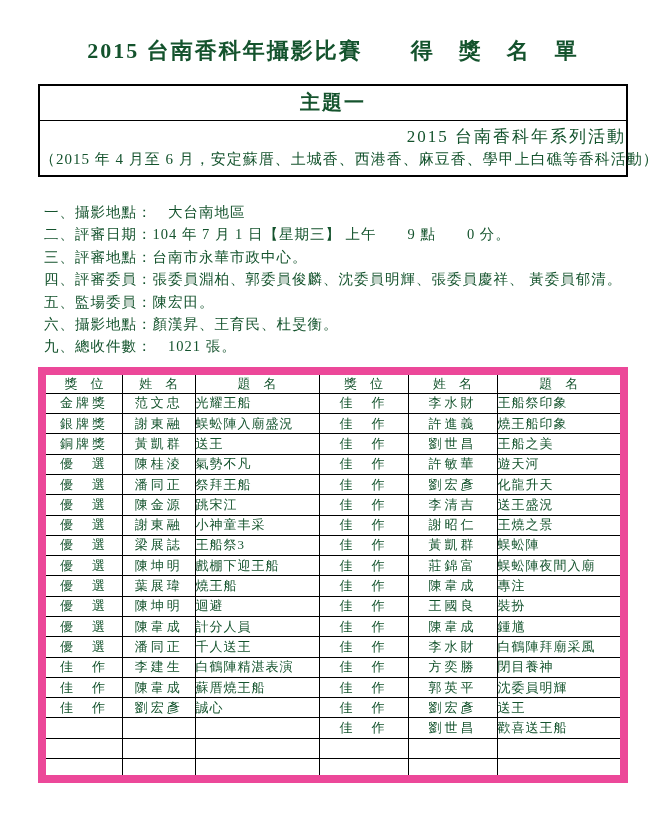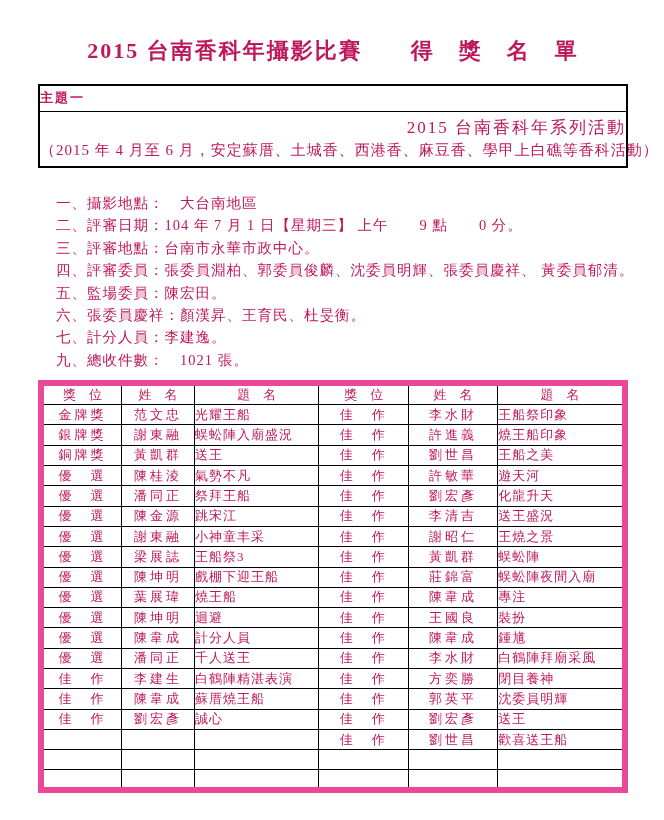--- a/index.html
+++ b/index.html
@@ -3,77 +3,77 @@
 <meta charset="utf-8">
 <style>
   * { box-sizing: border-box; }
   html, body { margin: 0; padding: 0; background: #ffffff; }
   .page {
     position: relative;
     width: 664px;
     height: 820px;
     margin: 0 auto;
     background: #ffffff;
-    color: #be185d;
+    color: #14532d;
     font-family: "Liberation Serif", "DejaVu Serif", serif;
     padding: 36px 36px 0 38px;
     overflow: hidden;
   }
   .doc-title {
     margin: 0;
     text-align: center;
     font-size: 22px;
     font-weight: bold;
     letter-spacing: 2px;
     line-height: 30px;
     white-space: nowrap;
   }
   .theme-box {
     width: 590px;
     border: 2px solid #000;
     margin-top: 18px;
   }
   .theme-label {
     border-bottom: 1px solid #000;
-    text-align: left;
-    font-size: 13px;
+    text-align: center;
+    font-size: 20px;
     font-weight: bold;
     letter-spacing: 2px;
     padding: 3px 0 4px;
   }
   .event-title {
     text-align: right;
     font-size: 17px;
     letter-spacing: 2px;
     padding: 4px 0 1px;
   }
   .event-detail {
     text-align: center;
     font-size: 15px;
     letter-spacing: 1px;
     padding: 1px 0 6px;
     white-space: nowrap;
   }
   .info-list {
     list-style: none;
-    margin: 24px 12px 0;
+    margin: 24px 0 0;
     padding: 0 0 0 6px;
     font-size: 14.5px;
   }
   .info-list li {
     line-height: 22.4px;
     height: 22.4px;
     letter-spacing: 1px;
     white-space: nowrap;
   }
   .awards-table {
     width: 590px;
     margin-top: 9px;
     border-collapse: collapse;
-    border: 6px solid #ec4899;
+    border: 8px solid #ec4899;
     table-layout: fixed;
     padding-left: 12px;
   }
   .awards-table th, .awards-table td {
     border: 1px solid #000;
     font-weight: normal;
     font-size: 13px;
     height: 20.3px;
     padding: 0;
     overflow: hidden;
@@ -101,22 +101,21 @@
     <div class="event-title">2015 台南香科年系列活動</div>
     <div class="event-detail">（2015 年 4 月至 6 月，安定蘇厝、土城香、西港香、麻豆香、學甲上白礁等香科活動）</div>
   </div>
 
   <ul class="info-list">
     <li>一、攝影地點：　大台南地區</li>
     <li>二、評審日期：104 年 7 月 1 日【星期三】 上午　　9 點　　0 分。</li>
     <li>三、評審地點：台南市永華市政中心。</li>
     <li>四、評審委員：張委員淵柏、郭委員俊麟、沈委員明輝、張委員慶祥、 黃委員郁清。</li>
     <li>五、監場委員：陳宏田。</li>
-    <li>六、張委員慶祥：顏漢昇、王育民、杜旻衡。</li>
-    <li>七、計分人員：李建逸。</li>
+    <li>六、攝影地點：顏漢昇、王育民、杜旻衡。</li>
     <li>九、總收件數：　1021 張。</li>
   </ul>
 
   <table class="awards-table">
     <colgroup>
       <col class="c-award1">
         <col class="c-name1">
         <col class="c-title1">
       <col class="c-award2">
         <col class="c-name2">

